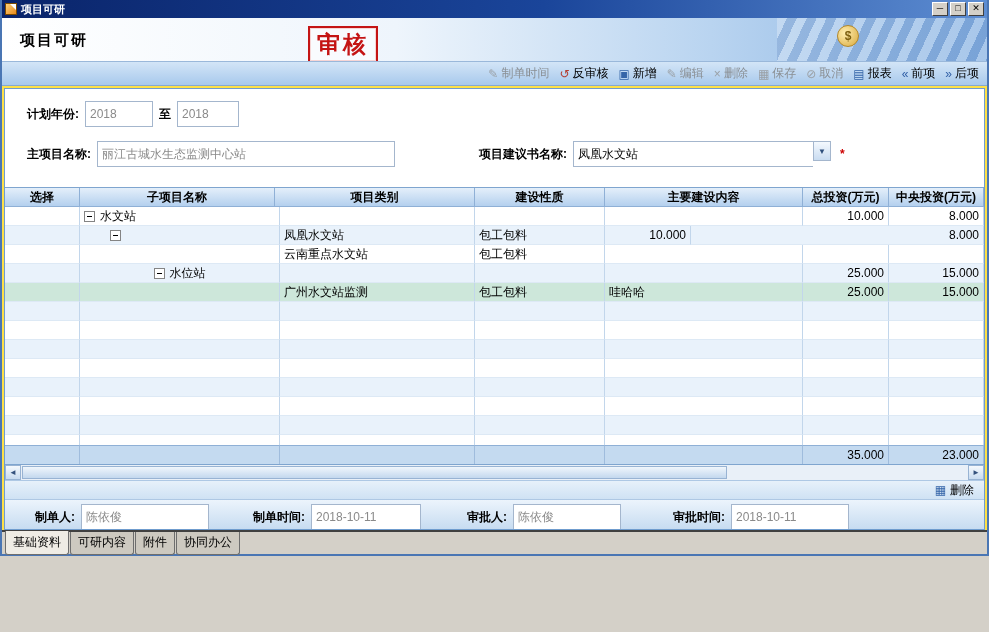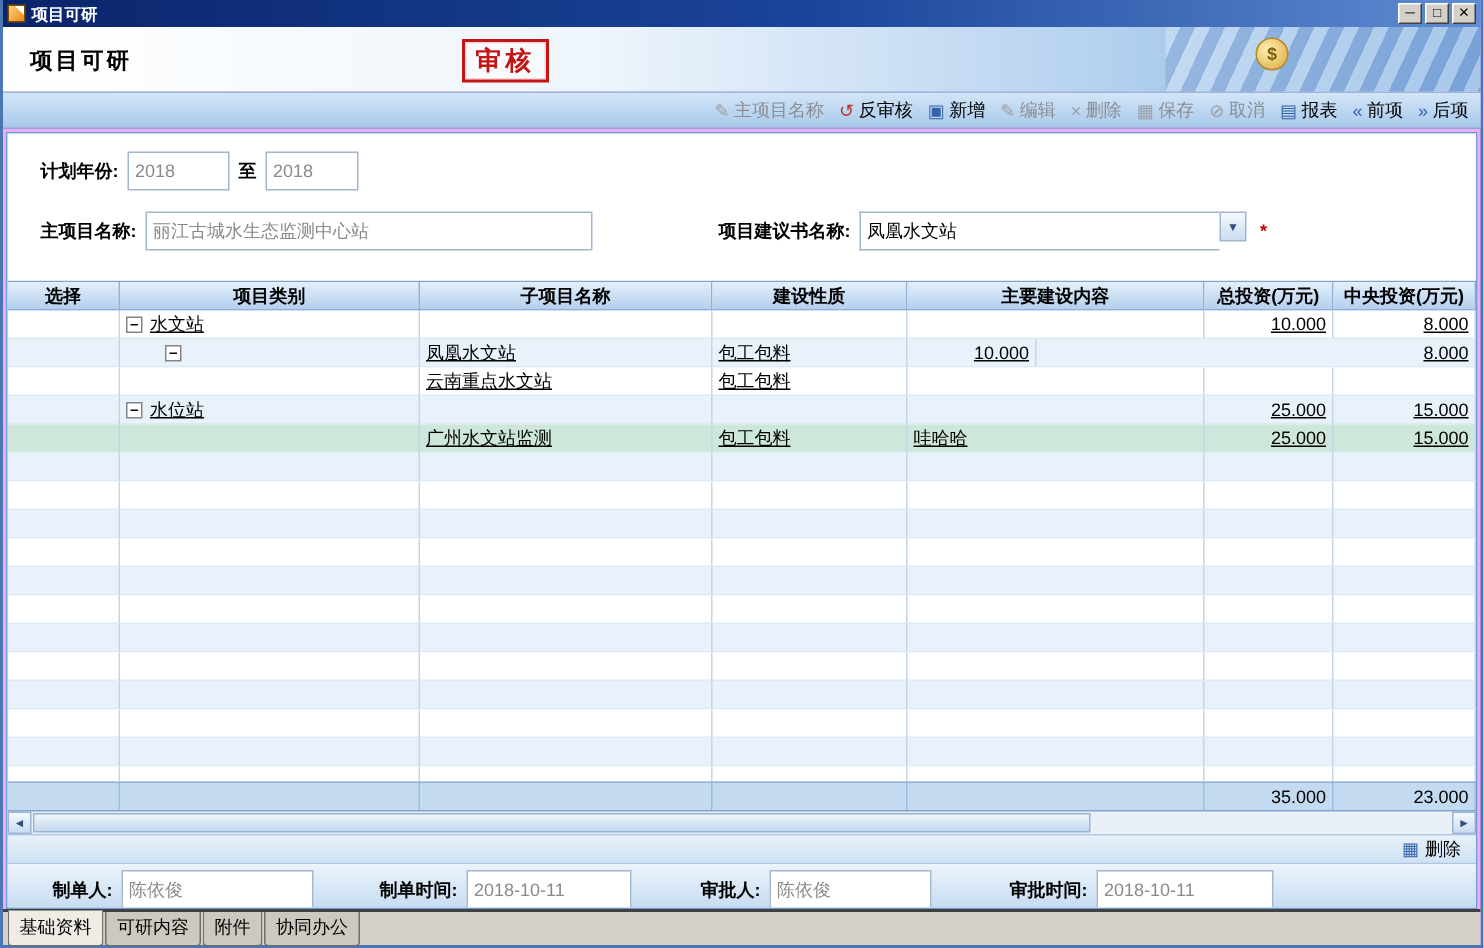--- a/index.html
+++ b/index.html
@@ -1,32 +1,32 @@
 <!DOCTYPE html>
 <html><head>
 <meta charset="utf-8">
 <style>
   *{box-sizing:border-box;margin:0;padding:0;}
   html,body{width:989px;height:632px;}
   body{font-family:"Liberation Sans","DejaVu Sans",sans-serif;font-size:12px;background:#d4d0c8;color:#000;overflow:hidden;}
-  .window{width:989px;height:632px;border-left:2px solid #4a76b4;border-right:2px solid #4a76b4;border-bottom:2px solid #4a76b4;display:flex;flex-direction:column;background:#f0abfc;}
+  .window{width:989px;height:556px;border-left:2px solid #4a76b4;border-right:2px solid #4a76b4;border-bottom:2px solid #4a76b4;display:flex;flex-direction:column;background:#fde047;}
 
   
   .titlebar{height:18px;flex:0 0 18px;background:linear-gradient(90deg,#0a246a,#1a459a 55%,#5d8dd2);display:flex;align-items:center;padding:0 3px;color:#fff;font-weight:bold;font-size:11px;}
   .app-icon{width:12px;height:12px;margin-right:4px;background:linear-gradient(135deg,#ffd27a,#e8891a);border:1px solid #7c4a00;position:relative;flex:0 0 12px;}
   .app-icon::after{content:"";position:absolute;right:0;top:0;border:3px solid #fff;border-left-color:transparent;border-bottom-color:transparent;}
   .win-controls{margin-left:auto;display:flex;gap:2px;}
   .win-btn{width:16px;height:14px;background:#d4d0c8;border:1px solid;border-color:#ffffff #404040 #404040 #ffffff;font-size:9px;line-height:11px;text-align:center;color:#000;cursor:pointer;font-weight:bold;}
 
   
   .header{height:44px;flex:0 0 44px;position:relative;background:linear-gradient(90deg,#ffffff 0%,#eef5fc 40%,#b9d4f0 72%,#86b1e2 100%);border-bottom:1px solid #9ab8da;overflow:hidden;}
   .header-deco{position:absolute;right:0;top:0;width:210px;height:44px;background:repeating-linear-gradient(115deg,rgba(255,255,255,0.28) 0 9px,rgba(70,110,175,0.22) 9px 18px);}
   .deco-coin{position:absolute;right:128px;top:7px;width:22px;height:22px;border-radius:50%;background:radial-gradient(circle at 35% 35%,#ffeeb0,#d9a93c);border:1px solid #b3882a;color:#7c5f10;font-weight:bold;text-align:center;line-height:20px;font-size:12px;}
   .page-title{position:absolute;left:18px;top:13px;font-size:15px;font-weight:bold;letter-spacing:2px;}
-  .stamp{position:absolute;left:306px;top:8px;font-size:17px;font-weight:bold;color:#c41414;border:2px solid #c41414;box-shadow:inset 0 0 0 1px #f6d5d5;padding:1px 7px;letter-spacing:3px;background:rgba(255,255,255,0.55);}
+  .stamp{position:absolute;left:306px;top:8px;font-size:23px;font-weight:bold;color:#c41414;border:2px solid #c41414;box-shadow:inset 0 0 0 1px #f6d5d5;padding:1px 7px;letter-spacing:3px;background:rgba(255,255,255,0.55);}
 
   
   .toolbar{height:24px;flex:0 0 24px;background:linear-gradient(180deg,#d3e5f7,#a8c9ec);display:flex;align-items:center;justify-content:flex-end;padding:0 8px;gap:10px;border-bottom:1px solid #86a9cf;}
   .tb-btn{display:flex;align-items:center;gap:3px;cursor:pointer;white-space:nowrap;}
   .tb-btn .ico{font-size:12px;line-height:12px;}
   .tb-btn.disabled{color:#8a8f94;}
 
   
   .content{flex:1;margin:2px 2px 0 2px;background:#fff;border:1px solid #6f9cce;display:flex;flex-direction:column;overflow:hidden;}
 
@@ -47,21 +47,21 @@
   .cell{display:flex;align-items:center;padding:0 4px;border-right:1px solid #c2d6eb;border-bottom:1px solid #dde9f5;overflow:hidden;white-space:nowrap;}
   .c0{width:75px;flex:0 0 75px;}
   .c1{width:200px;flex:0 0 200px;}
   .c2{width:195px;flex:0 0 195px;}
   .c3{width:130px;flex:0 0 130px;}
   .c4{width:198px;flex:0 0 198px;}
   .c5{width:86px;flex:0 0 86px;}
   .c6{flex:1;}
   .num{justify-content:flex-end;}
   .grid-header .cell{background:linear-gradient(180deg,#e4effa,#b4d0ee);font-weight:bold;justify-content:center;border-right:1px solid #8fb0d6;border-bottom:1px solid #8fb0d6;}
-  .grid-body{flex:1;overflow:hidden;display:flex;flex-direction:column;text-decoration:underline;}
+  .grid-body{flex:1;overflow:hidden;display:flex;flex-direction:column;}
   .grid-body .grow:nth-child(even){background:#e9f2fb;}
   .grow.selected{background:#cde7da !important;}
   .total-row{background:#c4daf0;flex:0 0 19px;}
   .total-row .cell{border-right:1px solid #9fbcdd;border-top:1px solid #8fb0d6;border-bottom:none;font-weight:normal;}
   .tree{display:inline-block;width:11px;height:11px;border:1px solid #848484;background:#fff;position:relative;margin-right:5px;flex:0 0 11px;}
   .tree::after{content:"";position:absolute;left:2px;right:2px;top:4px;height:1px;background:#000;}
 
   
   .hscroll{height:16px;flex:0 0 16px;background:#e9f0f8;border-top:1px solid #7fa5cf;display:flex;align-items:center;}
   .sb-btn{width:16px;height:15px;background:linear-gradient(#f5f9fd,#c8dbf0);border:1px solid #98b3d3;font-size:8px;display:flex;align-items:center;justify-content:center;color:#33517d;cursor:pointer;flex:0 0 16px;}
@@ -99,21 +99,21 @@
   <div class="header">
     <div class="header-deco"></div>
     <div class="deco-coin">$</div>
     <span class="page-title">项目可研</span>
     <span class="stamp">审核</span>
   </div>
 
   <div class="toolbar">
     <div class="tb-btn disabled">
         <span class="ico" style="color: rgb(154, 160, 166);">✎</span>
-        <span>主项目名称</span>
+        <span>制单时间</span>
       </div>
     <div class="tb-btn">
         <span class="ico" style="color: rgb(178, 59, 46);">↺</span>
         <span>反审核</span>
       </div>
     <div class="tb-btn">
         <span class="ico" style="color: rgb(53, 101, 168);">▣</span>
         <span>新增</span>
       </div>
     <div class="tb-btn disabled">
@@ -165,22 +165,22 @@
           <input class="txt black" style="width: 240px;" readonly="" value="凤凰水文站">
           <span class="dd">▼</span>
         </span>
         <span class="req">*</span>
       </div>
     </div>
 
     <div class="grid">
       <div class="grow grid-header">
         <div class="cell c0">选择</div>
+        <div class="cell c2">子项目名称</div>
         <div class="cell c1">项目类别</div>
-        <div class="cell c2">子项目名称</div>
         <div class="cell c3">建设性质</div>
         <div class="cell c4">主要建设内容</div>
         <div class="cell c5">总投资(万元)</div>
         <div class="cell c6">中央投资(万元)</div>
       </div>
       <div class="grid-body">
   <div class="grow">
     <div class="cell c0"></div>
     <div class="cell c1" style="padding-left: 4px;">
               <span class="tree" style="display: inline-block;"></span>
@@ -212,21 +212,21 @@
             </div>
     <div class="cell c2">云南重点水文站</div>
     <div class="cell c3">包工包料</div>
     <div class="cell c4"></div>
     <div class="cell c5 num"></div>
     <div class="cell c6 num"></div>
   </div>
 
   <div class="grow">
     <div class="cell c0"></div>
-    <div class="cell c1" style="padding-left: 4px;">
+    <div class="cell c1" style="padding-left: 4px; justify-content: center;">
               <span class="tree" style="display: inline-block;"></span>
               <span class="cat-text">水位站</span>
             </div>
     <div class="cell c2"></div>
     <div class="cell c3"></div>
     <div class="cell c4"></div>
     <div class="cell c5 num">25.000</div>
     <div class="cell c6 num">15.000</div>
   </div>
 

